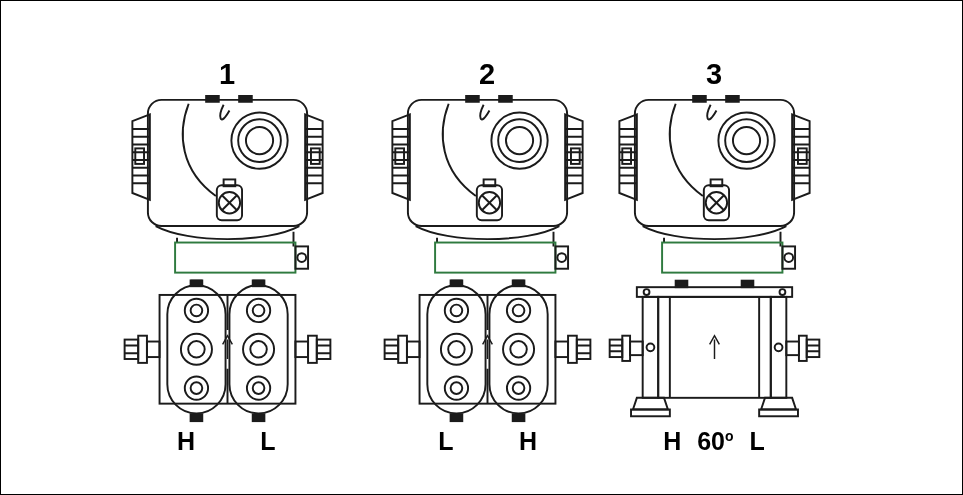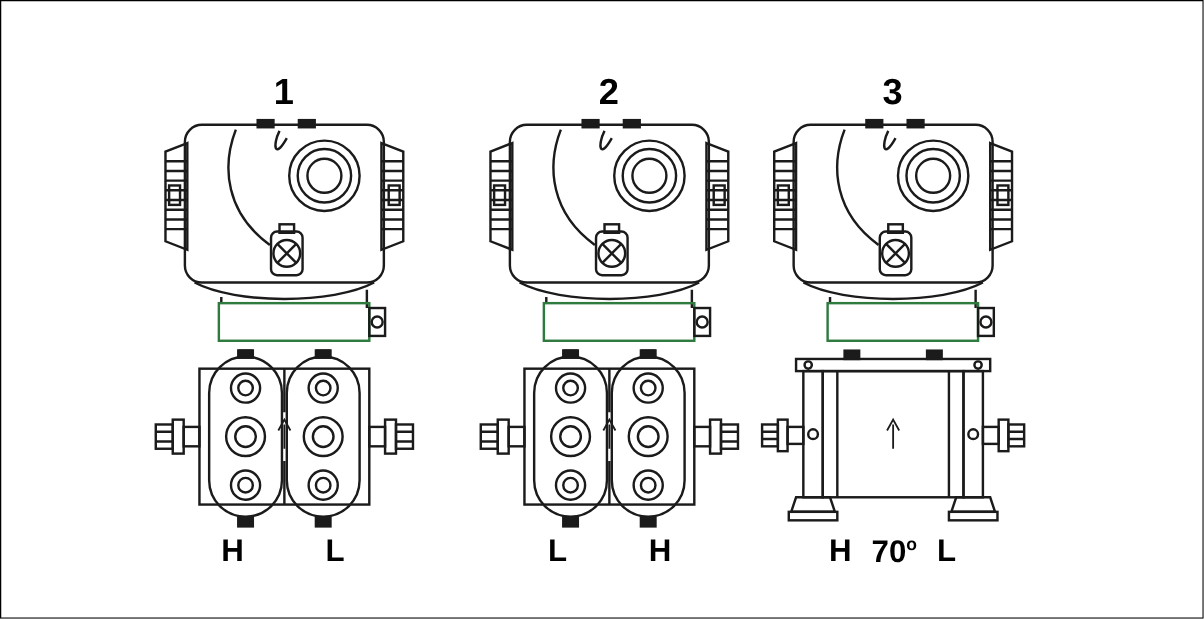--- a/index.html
+++ b/index.html
@@ -231,18 +231,18 @@
   </div>
 
   <div class="figure fig-3">
     <div class="fig-number">3</div>
     <svg class="drawing" width="233" height="330" viewBox="0 0 240 340" role="img">
       <use href="#sym-head" x="10" y="0" width="220" height="185"></use>
       <use href="#sym-90" x="10" y="190" width="220" height="150"></use>
     </svg>
     <div class="labels three">
       <span>H</span>
-      <span><span>70</span><sup>o</sup></span>
+      <span><span>60</span><sup>o</sup></span>
       <span>L</span>
     </div>
   </div>
 
 </div>
 
 </body></html>

